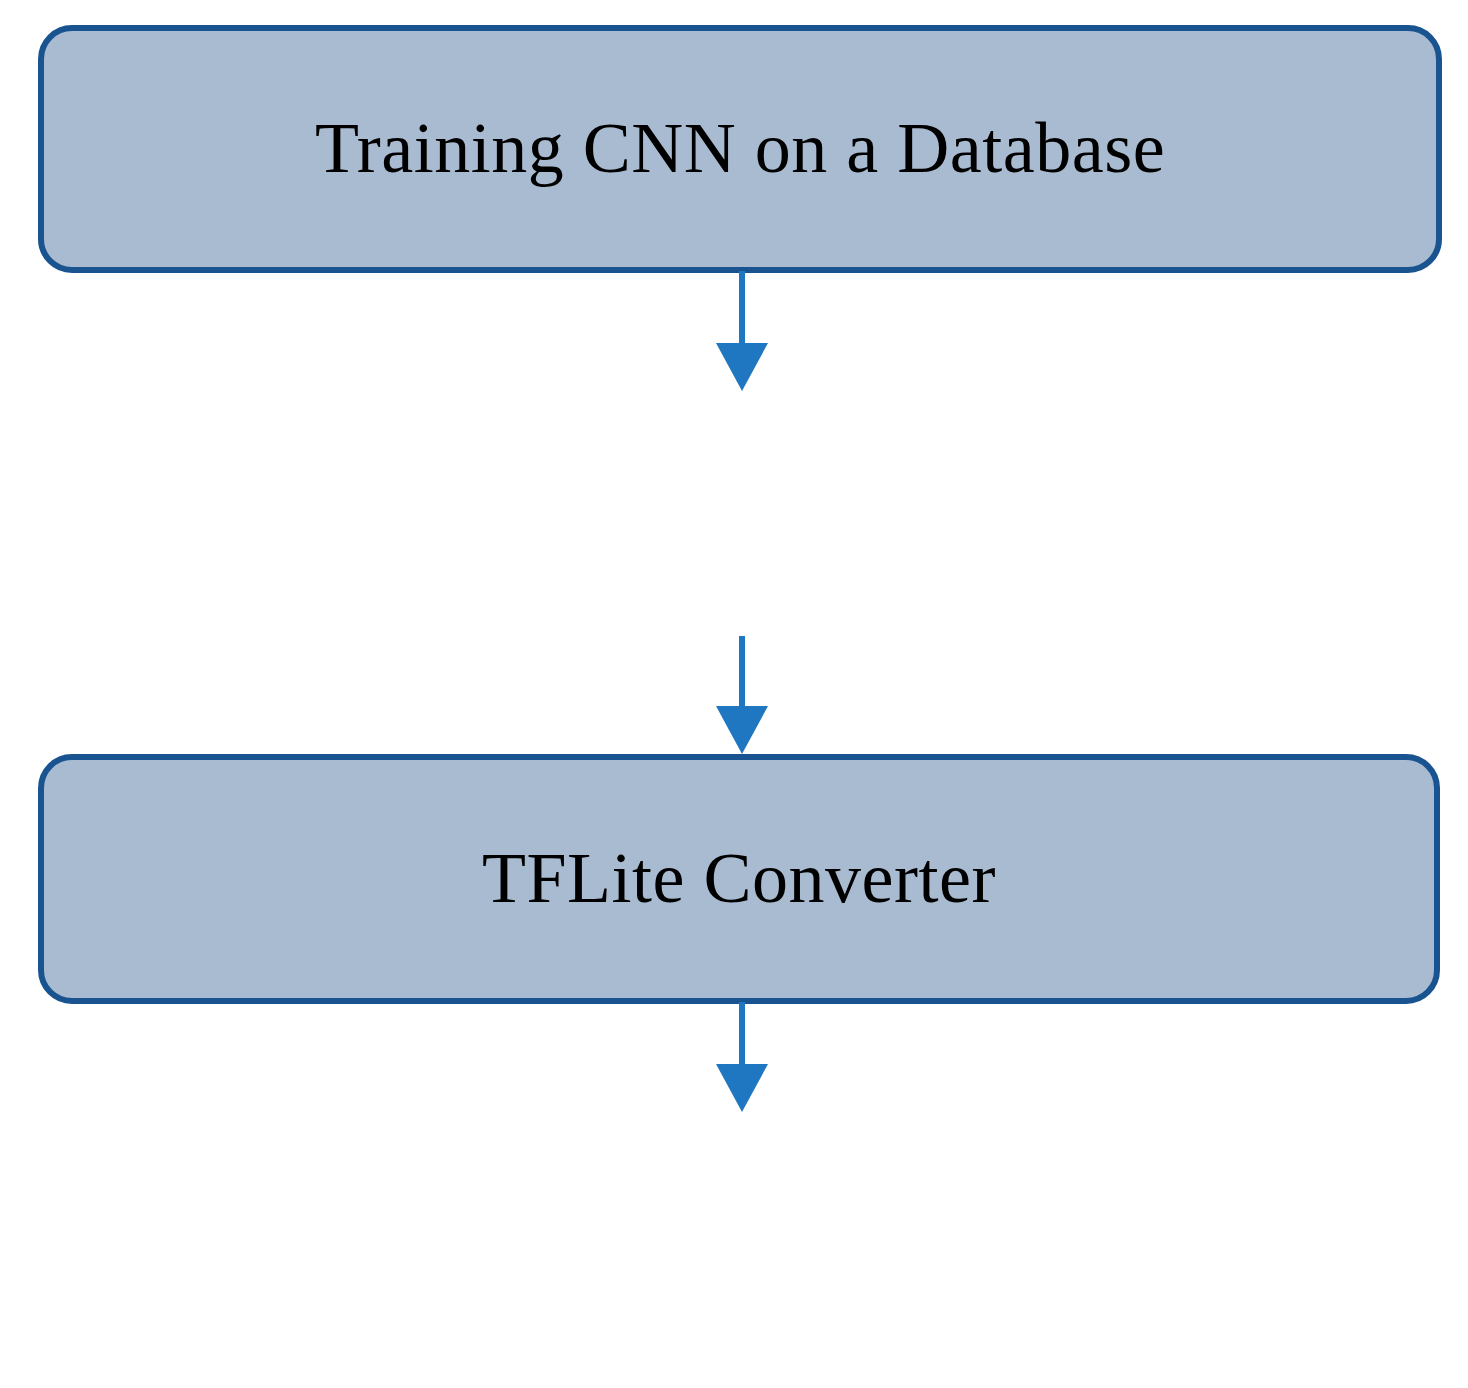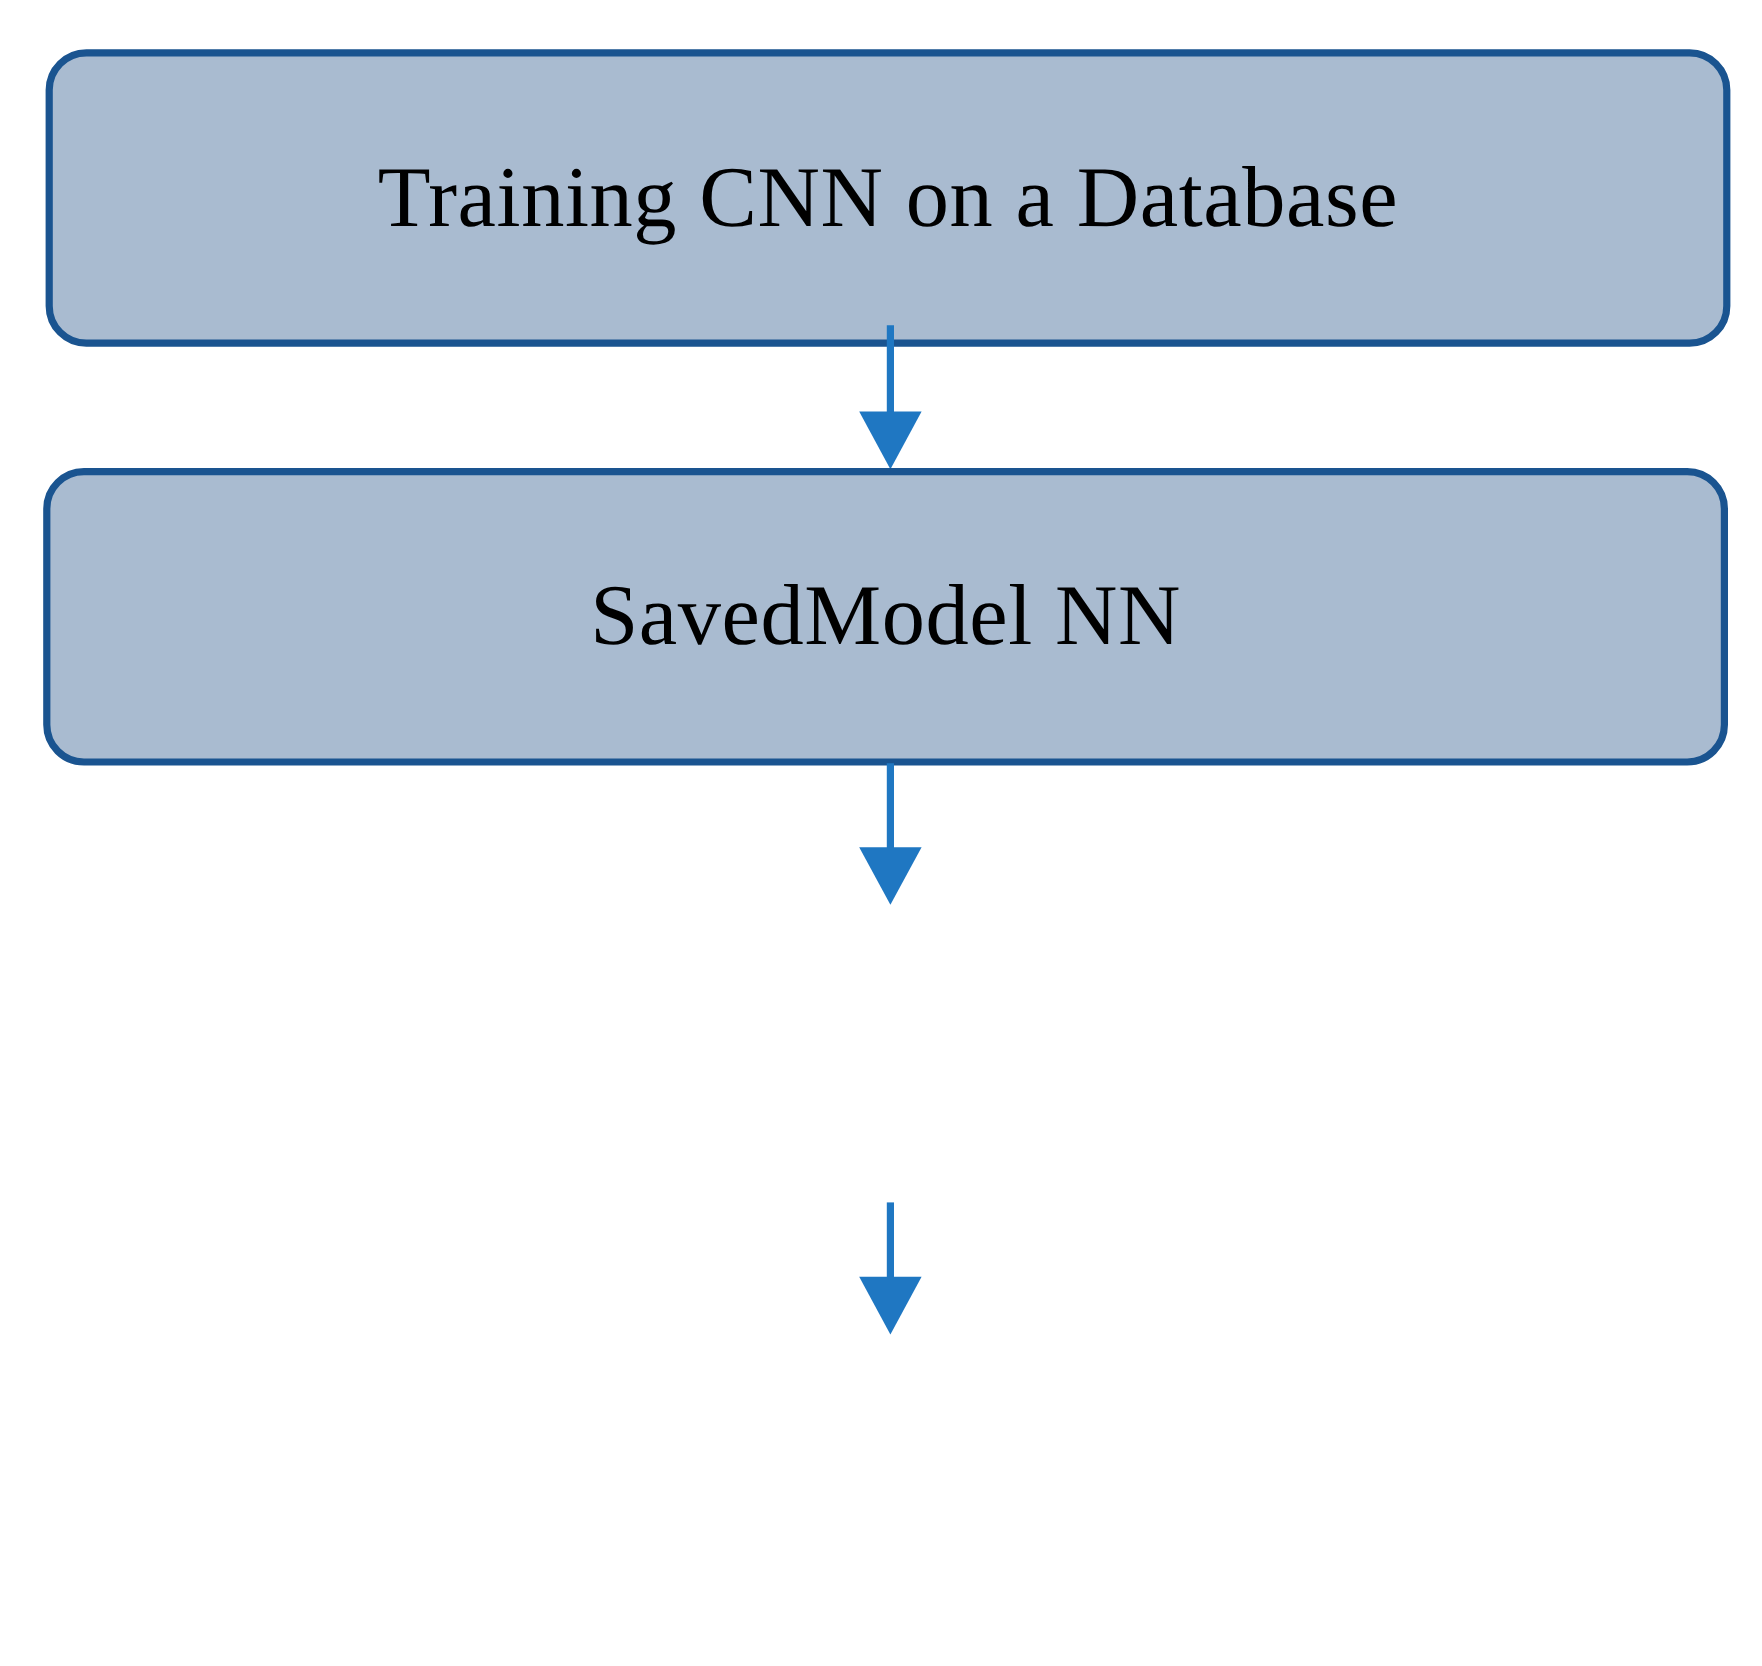--- a/index.html
+++ b/index.html
@@ -35,21 +35,21 @@
     line-height: 1.1;
     letter-spacing: 0.5px;
     text-align: center;
     white-space: nowrap;
   }
   .flow-arrow {
     position: absolute;
     overflow: visible;
   }
   
-  #node-1 { left: 38px;  top: 25px;   width: 1404px; height: 248px; margin-top: 16px; }
+  #node-1 { left: 38px;  top: 25px;   width: 1404px; height: 248px; }
   #node-2 { left: 36px;  top: 390px;  width: 1404px; height: 248px; }
   #node-3 { left: 38px;  top: 754px;  width: 1402px; height: 250px; }
   #node-4 { left: 40px;  top: 1112px; width: 1400px; height: 248px; }
 
   #arrow-1 { left: 704px; top: 271px;  width: 76px; height: 122px; }
   #arrow-2 { left: 704px; top: 636px;  width: 76px; height: 120px; }
   #arrow-3 { left: 704px; top: 1002px; width: 76px; height: 112px; }
 </style>
 </head>
 <body>
@@ -58,29 +58,29 @@
 
   <div class="flow-node" id="node-1">
     <span class="flow-node-label">Training CNN on a Database</span>
   </div>
 
   <svg class="flow-arrow" id="arrow-1" viewBox="0 0 76 122" preserveAspectRatio="none" xmlns="http://www.w3.org/2000/svg">
     <line x1="38" y1="0" x2="38" y2="76" stroke="#1F77C2" stroke-width="6"></line>
     <polygon points="12,72 64,72 38,120" fill="#1F77C2"></polygon>
   </svg>
 
-  <div class="flow-node" id="node-2">
-    <span class="flow-node-label">SavedModel NN</span>
-  </div>
 
   <svg class="flow-arrow" id="arrow-2" viewBox="0 0 76 120" preserveAspectRatio="none" xmlns="http://www.w3.org/2000/svg">
     <line x1="38" y1="0" x2="38" y2="74" stroke="#1F77C2" stroke-width="6"></line>
     <polygon points="12,70 64,70 38,118" fill="#1F77C2"></polygon>
   </svg>
 
+  <div class="flow-node" id="node-3">
+    <span class="flow-node-label">TFLite Converter</span>
+  </div>
 
   <svg class="flow-arrow" id="arrow-3" viewBox="0 0 76 112" preserveAspectRatio="none" xmlns="http://www.w3.org/2000/svg">
     <line x1="38" y1="0" x2="38" y2="66" stroke="#1F77C2" stroke-width="6"></line>
     <polygon points="12,62 64,62 38,110" fill="#1F77C2"></polygon>
   </svg>
 
 
 </div>
 
 </body></html>

